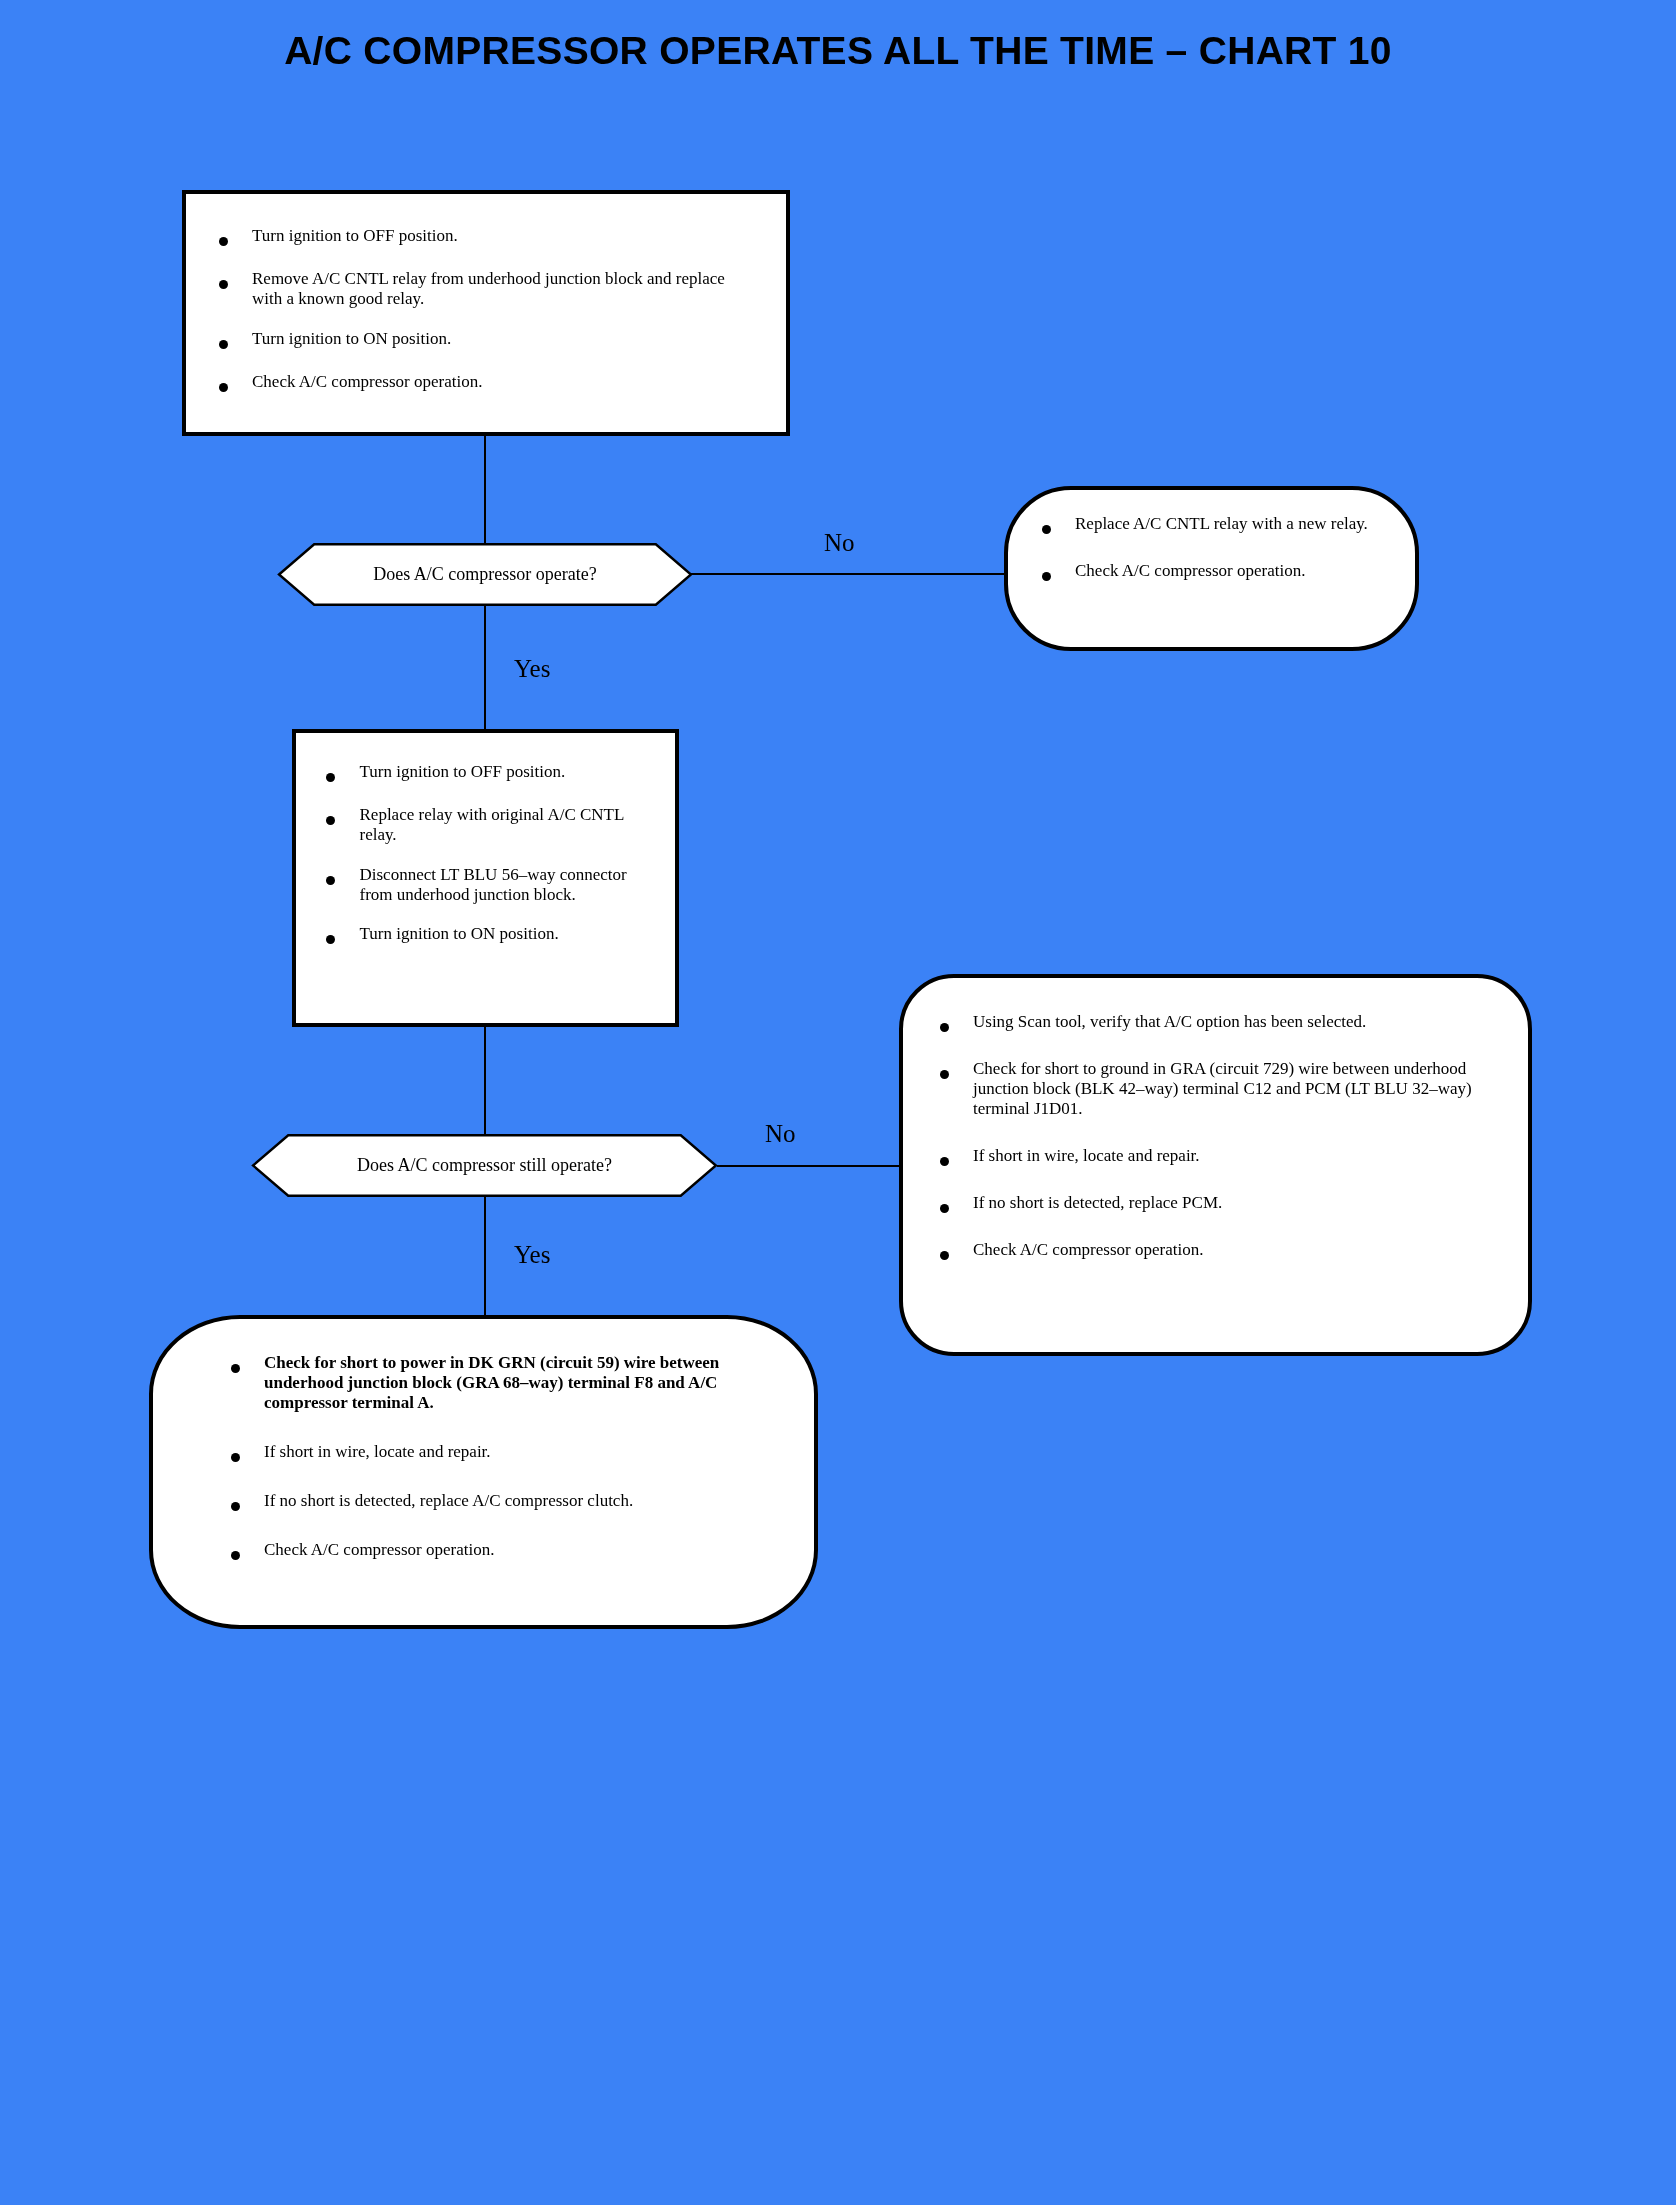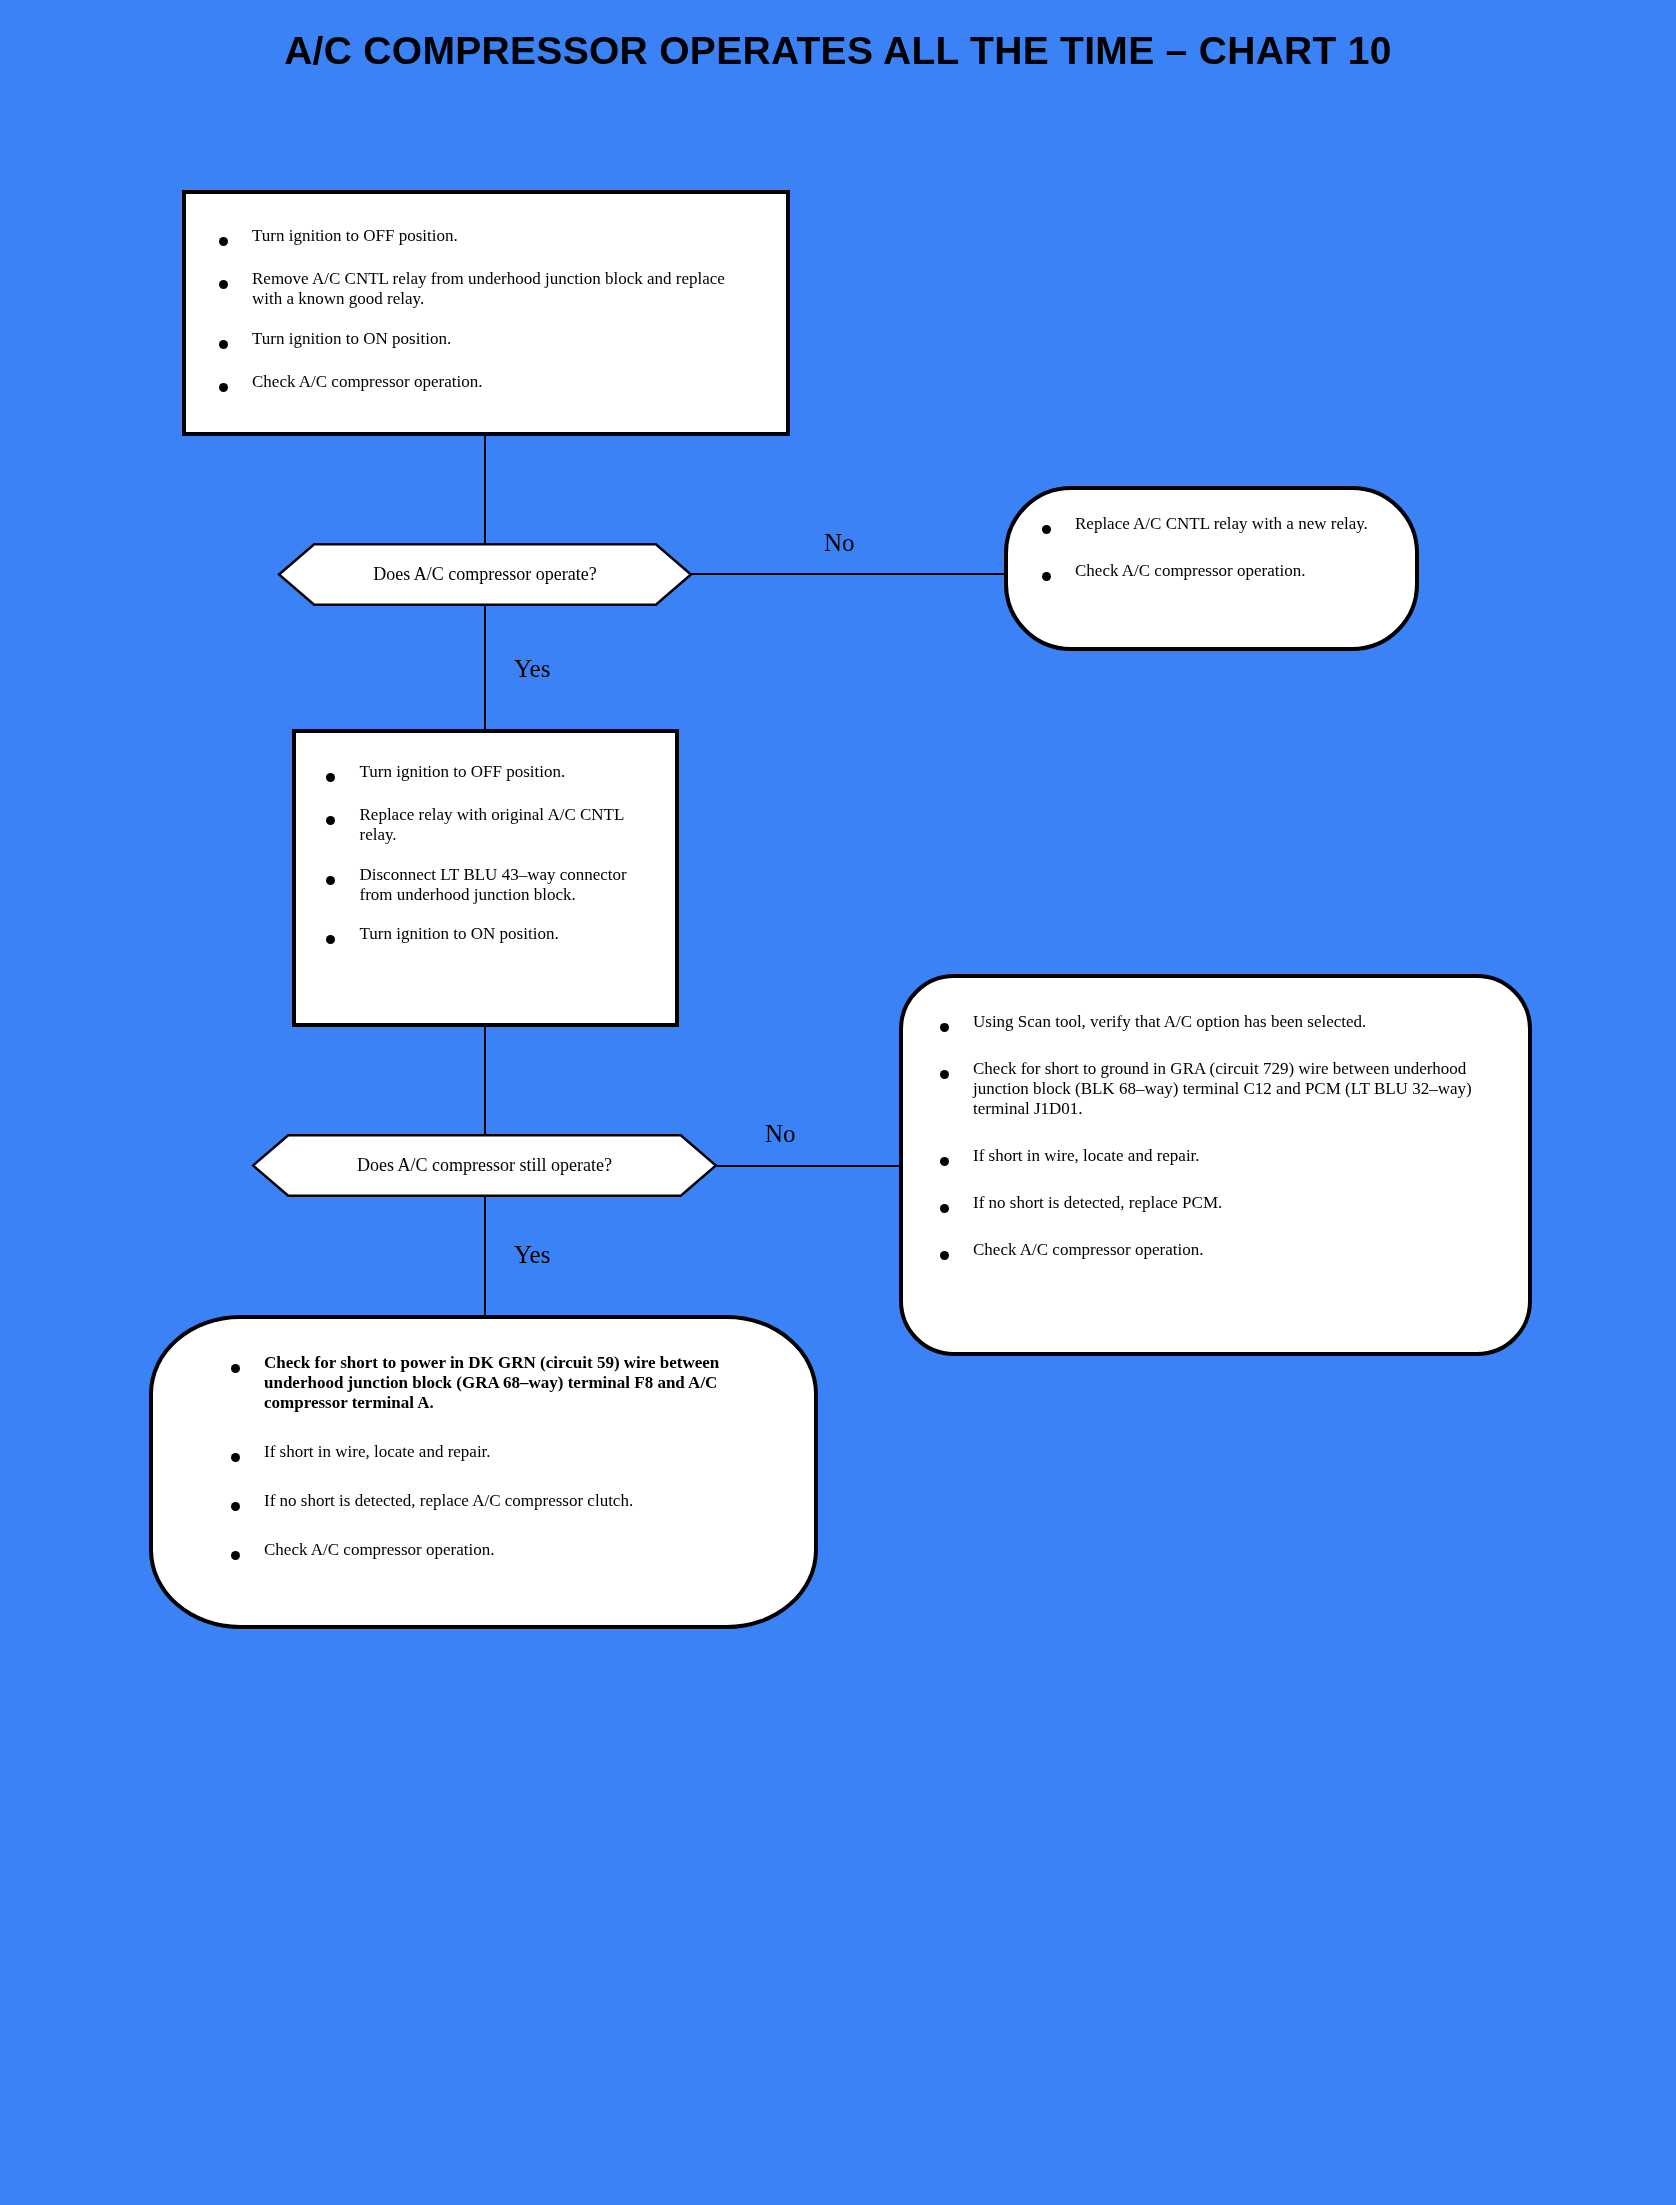--- a/index.html
+++ b/index.html
@@ -147,41 +147,41 @@
     </ul>
   </div>
 
   <div class="conn v" style="left:484px; top:605px; height:125px;"></div>
   <div class="edge-label" style="left:514px; top:655px;">Yes</div>
 
   <div class="node process-box" style="left:292px; top:729px; width:387px; height:298px; padding:29px 16px 0 25.5px;">
     <ul class="bullets">
       <li>Turn ignition to OFF position.</li>
       <li style="margin-bottom:19.5px;">Replace relay with original A/C CNTL relay.</li>
-      <li style="margin-bottom:19.5px;">Disconnect LT BLU 43–way connector from underhood junction block.</li>
+      <li style="margin-bottom:19.5px;">Disconnect LT BLU 56–way connector from underhood junction block.</li>
       <li>Turn ignition to ON position.</li>
     </ul>
   </div>
 
   <div class="conn v" style="left:484px; top:1027px; height:108px;"></div>
 
   <div class="decision" style="left:251px; top:1134px; width:467px; height:63px;text-decoration:underline;">
     <svg width="467" height="63" viewBox="0 0 768 104" aria-hidden="true">
       <polygon points="2,52 60,2 708,2 766,52 708,102 60,102" fill="#ffffff" stroke="#000000" stroke-width="4"></polygon>
     </svg>
     <div class="dtext">Does A/C compressor still operate?</div>
   </div>
 
   <div class="conn h" style="left:717px; top:1165px; width:182px;"></div>
   <div class="edge-label" style="left:765px; top:1120px;">No</div>
 
   <div class="node terminator-box" style="left:899px; top:974px; width:633px; height:382px; border-radius:55px; padding:34px 22px 0 32px;">
     <ul class="bullets">
       <li style="margin-bottom:27px;">Using Scan tool, verify that A/C option has been selected.</li>
-      <li style="margin-bottom:27px;">Check for short to ground in GRA (circuit 729) wire between underhood junction block (BLK 68–way) terminal C12 and PCM (LT BLU 32–way) terminal J1D01.</li>
+      <li style="margin-bottom:27px;">Check for short to ground in GRA (circuit 729) wire between underhood junction block (BLK 42–way) terminal C12 and PCM (LT BLU 32–way) terminal J1D01.</li>
       <li style="margin-bottom:27px;">If short in wire, locate and repair.</li>
       <li style="margin-bottom:27px;">If no short is detected, replace PCM.</li>
       <li>Check A/C compressor operation.</li>
     </ul>
   </div>
 
   <div class="conn v" style="left:484px; top:1196px; height:122px;"></div>
   <div class="edge-label" style="left:514px; top:1241px;">Yes</div>
 
   <div class="node terminator-box" style="left:149px; top:1315px; width:669px; height:314px; border-radius:91px/79px; padding:34px 36px 0 73px;">

